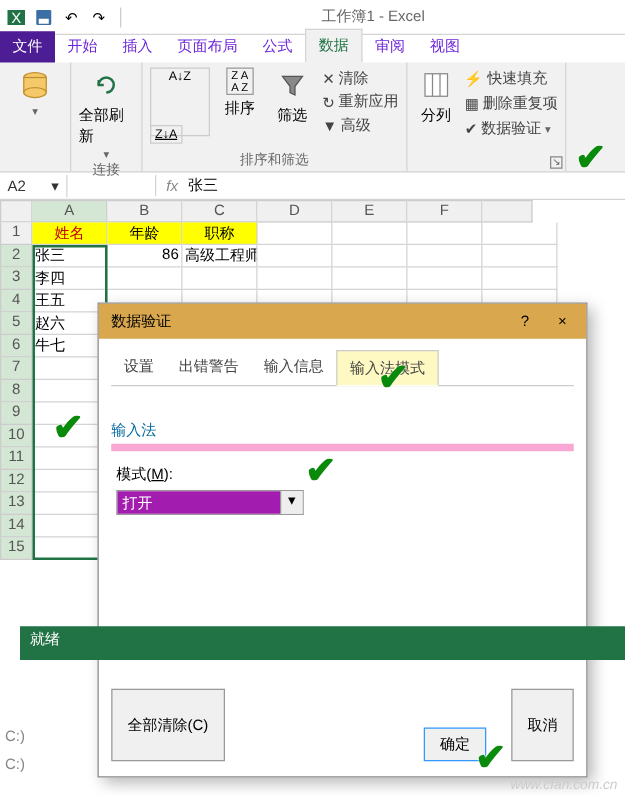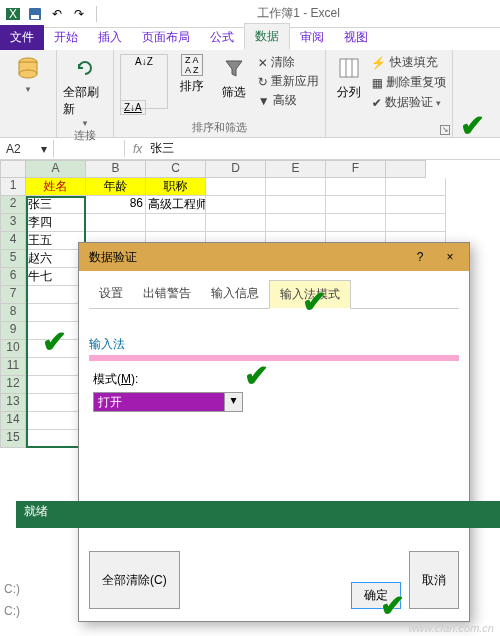--- a/index.html
+++ b/index.html
@@ -53,21 +53,21 @@
 .dialog-tab { padding: 5px 10px; color: #444; position: relative; top: 1px; }
 .dialog-tab.active { border: 1px solid #ccc; border-bottom: 1px solid #fff; background: #fef9c3; }
 .group-box { border: none; padding: 4px 0 8px 0; }
 .group-box .legend { color: #0369a1; margin-bottom: 2px; }
 .group-content { border-top: 6px solid #f9a8d4; padding: 10px 4px; }
 .mode-label { margin-bottom: 4px; }
 .mode-label u { text-decoration: underline; }
 .dd { width: 150px; height: 20px; display: flex; border: 1px solid #999; }
 .dd .dd-sel { flex: 1; background: #a21caf; color: #fff; padding: 1px 4px; }
 .dd .dd-arrow { width: 18px; background: #eee; text-align: center; border-left: 1px solid #999; }
-.dialog-buttons { position: absolute; bottom: 12px; left: 10px; right: 10px; display: flex; }
+.dialog-buttons { position: absolute; bottom: 12px; left: 10px; right: 10px; display: flex; gap: 12px; }
 .dlg-btn { border: 1px solid #999; background: #f0f0f0; padding: 4px 12px; cursor: pointer; }
 .dlg-btn.ok { border: 1px solid #3399ff; margin-top: 31px; }
 
 .checkmark { position: absolute; color: #0a8a0a; font-size: 30px; font-weight: bold; pointer-events: none; text-shadow: 0 0 2px #fff; }
 
 .status-bar { position: absolute; bottom: 108px; left: 0; right: 0; height: 27px; background: #217346; color: #fff; padding: 2px 8px; margin-left: 16px; }
 .watermark { position: absolute; bottom: 2px; right: 6px; color: #ccc; font-style: italic; font-size: 11px; }
 .below-text { position: absolute; left: 4px; color: #888; }
 
 .dialog-launcher { position: absolute; right: 2px; bottom: 2px; width: 10px; height: 10px; border: 1px solid #888; font-size: 8px; line-height: 8px; text-align: center; color: #666; }

